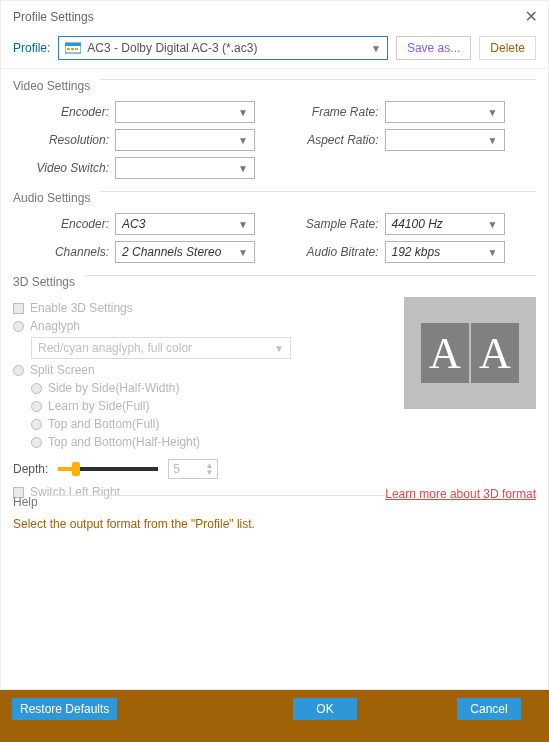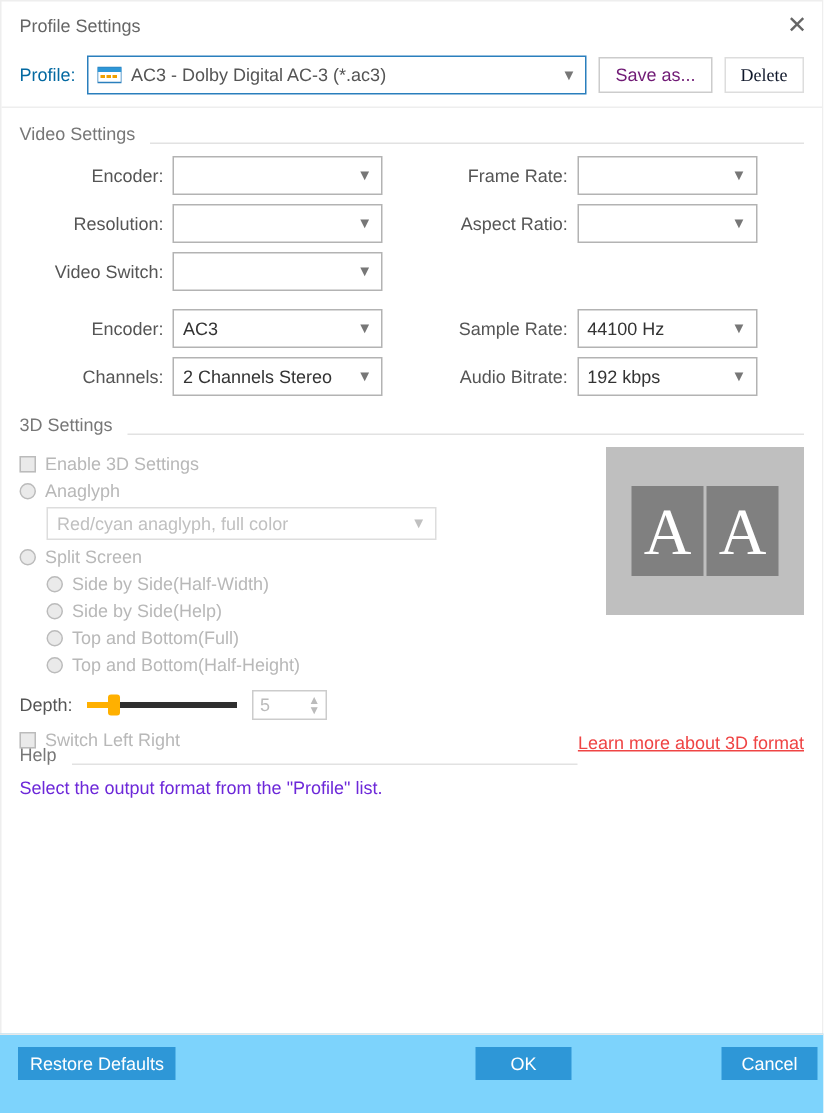--- a/index.html
+++ b/index.html
@@ -3,35 +3,35 @@
 <meta charset="utf-8">
 <style>
 * { box-sizing: border-box; margin: 0; padding: 0; font-family: "Segoe UI", Tahoma, sans-serif; font-size: 12px; }
 body { background: #fff; color: #555; width: 549px; height: 742px; position: relative; }
 .dialog { width: 549px; height: 742px; border: 1px solid #eee; display: flex; flex-direction: column; }
 .title-bar { display: flex; align-items: center; padding: 6px 10px 8px 12px; font-size: 13px; color: #666; }
 .title-bar .title { flex: 1; }
 .close-x { font-size: 16px; color: #666; cursor: pointer; }
 .profile-row { display: flex; align-items: center; padding: 2px 12px 8px 12px; gap: 8px; }
 .profile-row .label { color: #0369a1; }
-.combo { border: 1px solid #b3b3b3; background: #fff; height: 24px; display: flex; align-items: center; padding: 12px 6px; position: relative; }
+.combo { border: 1px solid #b3b3b3; background: #fff; height: 24px; display: flex; align-items: center; padding: 0 6px; position: relative; }
 .combo.large { flex: 1; border: 1px solid #2a7fbd; }
 .combo .dd { position: absolute; right: 6px; color: #777; font-size: 10px; }
 .icon-box { width: 16px; height: 14px; margin-right: 6px; }
 .icon-box svg { width: 16px; height: 14px; display: block; }
-.btn { border: 1px solid #ccc; height: 24px; padding: 0 10px; background: #fff; color: #701a75; display: inline-flex; align-items: center; justify-content: center; cursor: pointer; }
-.btn.disabled { color: #0f172a; border-color: #ddd; cursor: default; font-family: Liberation Serif, serif; }
+.btn { border: 1px solid #ccc; height: 24px; padding: 0 10px; background: #fff; color: #8b5cf6; display: inline-flex; align-items: center; justify-content: center; cursor: pointer; }
+.btn.disabled { color: #a16207; border-color: #ddd; cursor: default; }
 .btn.primary { border: none; background: #2e97d7; color: #fff; width: 64px; height: 22px; }
 hr.sep { border: none; border-top: 1px solid #eee; margin: 0 0 4px 0; }
 .section { margin: 6px 12px 12px 12px; }
-.section-header { display: flex; align-items: flex-end; margin: 4px 0 8px 0; }
+.section-header { display: flex; align-items: flex-start; margin: 4px 0 8px 0; }
 .section-header .name { color: #777; padding-right: 10px; white-space: nowrap; }
 .section-header .line { flex: 1; border-top: 1px solid #e2e2e2; height: 1px; }
 .grid2 { display: grid; grid-template-columns: 1fr 1fr; column-gap: 16px; row-gap: 6px; }
-.field { display: flex; align-items: center; gap: 6px; }
+.field { display: flex; align-items: center; gap: 6px; font-style: italic; }
 .field .flabel { width: 96px; text-align: right; color: #555; }
 .field .fcombo { flex: 1; }
 .fcombo .combo { height: 22px; font-size: 12px; color: #333; }
 .disabled-text { color: #b8b8b8; }
 .chk, .radio { display: inline-block; vertical-align: middle; margin-right: 6px; }
 .chk { width: 11px; height: 11px; border: 1px solid #bbb; background: #eaeaea; }
 .radio { width: 11px; height: 11px; border: 1px solid #bbb; border-radius: 50%; background: #eaeaea; }
 .d3-row { display: flex; align-items: center; margin: 4px 0; }
 .d3-left { flex: 1; }
 .indent1 { padding-left: 18px; }
@@ -39,22 +39,22 @@
 .preview { width: 132px; height: 112px; background: #bfbfbf; display: flex; align-items: center; justify-content: center; gap: 2px; }
 .aa-block { width: 48px; height: 60px; background: #808080; display: flex; align-items: center; justify-content: center; }
 .aa-block span { font-family: Georgia, serif; font-size: 44px; color: #fff; }
 .depth-row { display: flex; align-items: center; gap: 10px; margin-top: 6px; }
 .slider { position: relative; width: 100px; height: 4px; background: #2f2f2f; }
 .slider .fill { position: absolute; left: 0; top: 0; height: 4px; width: 14px; background: #ffb000; }
 .slider .thumb { position: absolute; left: 14px; top: -5px; width: 8px; height: 14px; background: #ffb000; border-radius: 2px; }
 .spinner { border: 1px solid #ccc; width: 50px; height: 20px; display: flex; align-items: center; justify-content: space-between; padding: 0 4px; color: #bbb; }
 .spinner .arrows { font-size: 8px; line-height: 7px; color: #bbb; }
 .link { color: #ef4444; text-decoration: underline; cursor: pointer; float: right; }
-.help-text { color: #6d28d9; margin-top: 6px; }
-.footer { position: absolute; left: 0; right: 0; bottom: 0; border-top: 1px solid #e8e8e8; padding: 8px 4px 22px 12px; display: flex; align-items: center; background: #7dd3fc; gap: 47px; }
+.help-text { color: #a16207; margin-top: 6px; }
+.footer { position: absolute; left: 0; right: 0; bottom: 0; border-top: 1px solid #e8e8e8; padding: 8px 28px 22px 12px; display: flex; align-items: center; background: #a16207; gap: 47px; }
 .footer .spacer { flex: 1; }
 .anaglyph-combo { border: 1px solid #ddd; height: 22px; width: 260px; display: flex; align-items: center; padding: 0 6px; position: relative; color: #c0c0c0; }
 .anaglyph-combo .dd { position: absolute; right: 6px; color: #c0c0c0; font-size: 10px; }
 .content { flex: 1; overflow: hidden; }
 </style>
 </head>
 <body>
 
 <div class="dialog">
   <div class="title-bar">
@@ -133,20 +133,24 @@
                 <span></span>
                 <span class="dd">▼</span>
               </div>
             </div>
         </div>
         <div></div>
       </div>
     </div>
 
     <div class="section">
+      <div class="section-header">
+        <span class="name">Audio Settings</span>
+        <span class="line"></span>
+      </div>
       <div class="grid2">
         <div class="field">
           <span class="flabel">Encoder:</span>
           <div class="fcombo" style="max-width:140px">
               <div class="combo">
                 <span>AC3</span>
                 <span class="dd">▼</span>
               </div>
             </div>
         </div>
@@ -204,21 +208,21 @@
           <div class="d3-row">
               <span class="radio"></span>
               <span class="disabled-text">Split Screen</span>
             </div>
           <div class="d3-row indent1">
               <span class="radio"></span>
               <span class="disabled-text">Side by Side(Half-Width)</span>
             </div>
           <div class="d3-row indent1">
               <span class="radio"></span>
-              <span class="disabled-text">Side by Side(Help)</span>
+              <span class="disabled-text">Learn by Side(Full)</span>
             </div>
           <div class="d3-row indent1">
               <span class="radio"></span>
               <span class="disabled-text">Top and Bottom(Full)</span>
             </div>
           <div class="d3-row indent1">
               <span class="radio"></span>
               <span class="disabled-text">Top and Bottom(Half-Height)</span>
             </div>
         </div>

